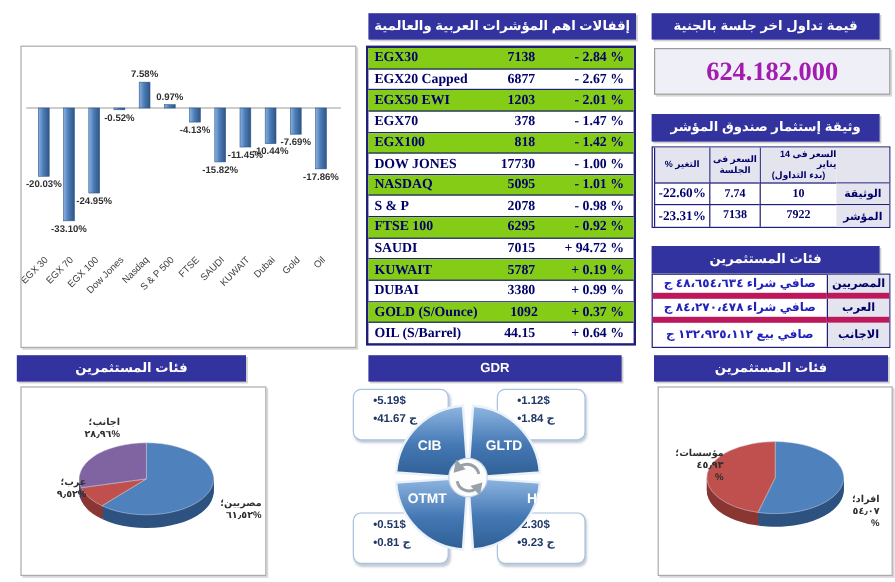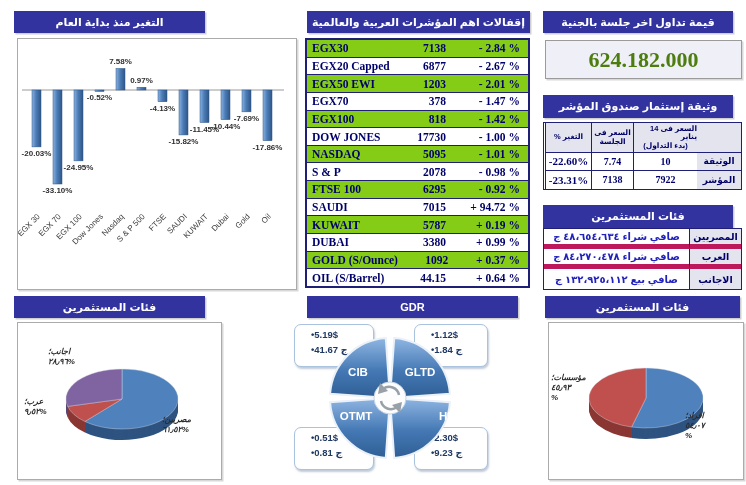--- a/index.html
+++ b/index.html
@@ -23,21 +23,21 @@
   .crow:last-child{border-bottom:none;}
   .crow.stripe{background:#84cc16;}
   .crow .cname{flex:1;padding-left:5px;white-space:nowrap;}
   .crow .cval{width:52px;text-align:right;padding-right:10px;}
   .crow .cchg{width:64px;text-align:right;padding-right:8px;white-space:nowrap;}
 
   
   .p-value-header{left:543px;top:11px;width:190px;}
   .p-value-box{position:absolute;left:545px;top:40px;width:195px;height:37px;background:#EEEFF7;
     border:1px solid #9B9B9B;box-shadow:1.5px 1.5px 0 #d8d8d8;display:flex;align-items:center;justify-content:center;
-    font-family:"Liberation Serif","DejaVu Serif",serif;font-weight:bold;font-size:22px;color:#4d7c0f;}
+    font-family:"Liberation Serif","DejaVu Serif",serif;font-weight:bold;font-size:22px;color:#a21caf;}
 
   
   .p-fund-header{left:543px;top:95px;width:190px;height:23px;line-height:23px;}
   .p-fund-table{position:absolute;left:543px;top:122px;width:199px;direction:rtl;
     border:1.5px solid #1F1F78;box-sizing:border-box;background:#fff;
     display:grid;grid-template-columns:44px 64px 42px 46px;grid-template-rows:30px 18px 18px;}
   .fcell{display:flex;flex-direction:column;align-items:center;justify-content:center;
     color:#00006B;font-weight:bold;font-size:7.5px;line-height:1.15;border-bottom:1px solid #1F1F78;}
   .fcell.bl{border-left:1px solid #1F1F78;}
   .fcell.gray{background:#E4E4EF;}
@@ -53,22 +53,22 @@
     display:grid;grid-template-columns:52px 1fr;grid-template-rows:1fr 1fr 1fr;}
   .icell{display:flex;align-items:center;justify-content:center;font-weight:bold;
     border-bottom:5px solid #be185d;color:#00006B;font-size:9.5px;}
   .icell.lastrow{border-bottom:none;}
   .icell.lbl{background:#E4E4EF;border-left:1px solid #1F1F78;}
   .icell.val{color:#2121BC;font-size:10px;white-space:nowrap;}
 
   
   .p-pl-header{left:14px;top:296px;width:191px;}
   .p-pl-box{left:17px;top:322px;width:203px;height:156px;}
-  .pie-label{position:absolute;z-index:3;text-align:left;font-weight:bold;color:#2e2e2e;
-    font-size:8px;line-height:1.25;direction:rtl;font-style:italic;}
+  .pie-label{position:absolute;z-index:3;text-align:right;font-weight:bold;color:#2e2e2e;
+    font-size:8px;line-height:1.25;direction:rtl;}
   .pl-aganeb{left:30px;top:24px;width:52px;}
   .pl-arab{left:6px;top:74px;width:48px;}
   .pl-masr{left:144px;top:92px;width:56px;}
 
   
   .p-gdr-header{left:307px;top:296px;width:211px;}
   .p-gdr-area{position:absolute;left:280px;top:318px;width:235px;height:167px;}
   .callout{position:absolute;z-index:1;background:#fff;border:1.5px solid #A9C2DE;border-radius:7px;
     box-shadow:1px 2px 2px rgba(120,140,170,.45);padding:3px 0 0 16px;box-sizing:border-box;
     font-weight:bold;color:#1F3864;font-size:9.5px;line-height:1.55;}
@@ -92,21 +92,20 @@
 
   svg{display:block;}
   .bar-label{font:bold 8px "Liberation Sans","DejaVu Sans",sans-serif;fill:#303030;}
   .cat-label{font:8px "Liberation Sans","DejaVu Sans",sans-serif;fill:#404040;}
 </style>
 </head>
 <body>
 
 <div class="stage">
 
-  <div class="hdr p-yearly-header">التغير منذ بداية العام</div>
   <div class="chartbox p-yearly-box">
     <svg id="bar-svg" width="276" height="246" viewBox="0 0 276 246">
         <defs>
           <linearGradient id="barGrad" x1="0" y1="0" x2="1" y2="0">
             <stop offset="0" stop-color="#8AB2E0"></stop>
             <stop offset="0.45" stop-color="#4C7DB8"></stop>
             <stop offset="1" stop-color="#2F5585"></stop>
           </linearGradient>
         </defs>
         <line x1="4" y1="51" x2="266" y2="51" stroke="#9a9a9a" stroke-width="1"></line>

